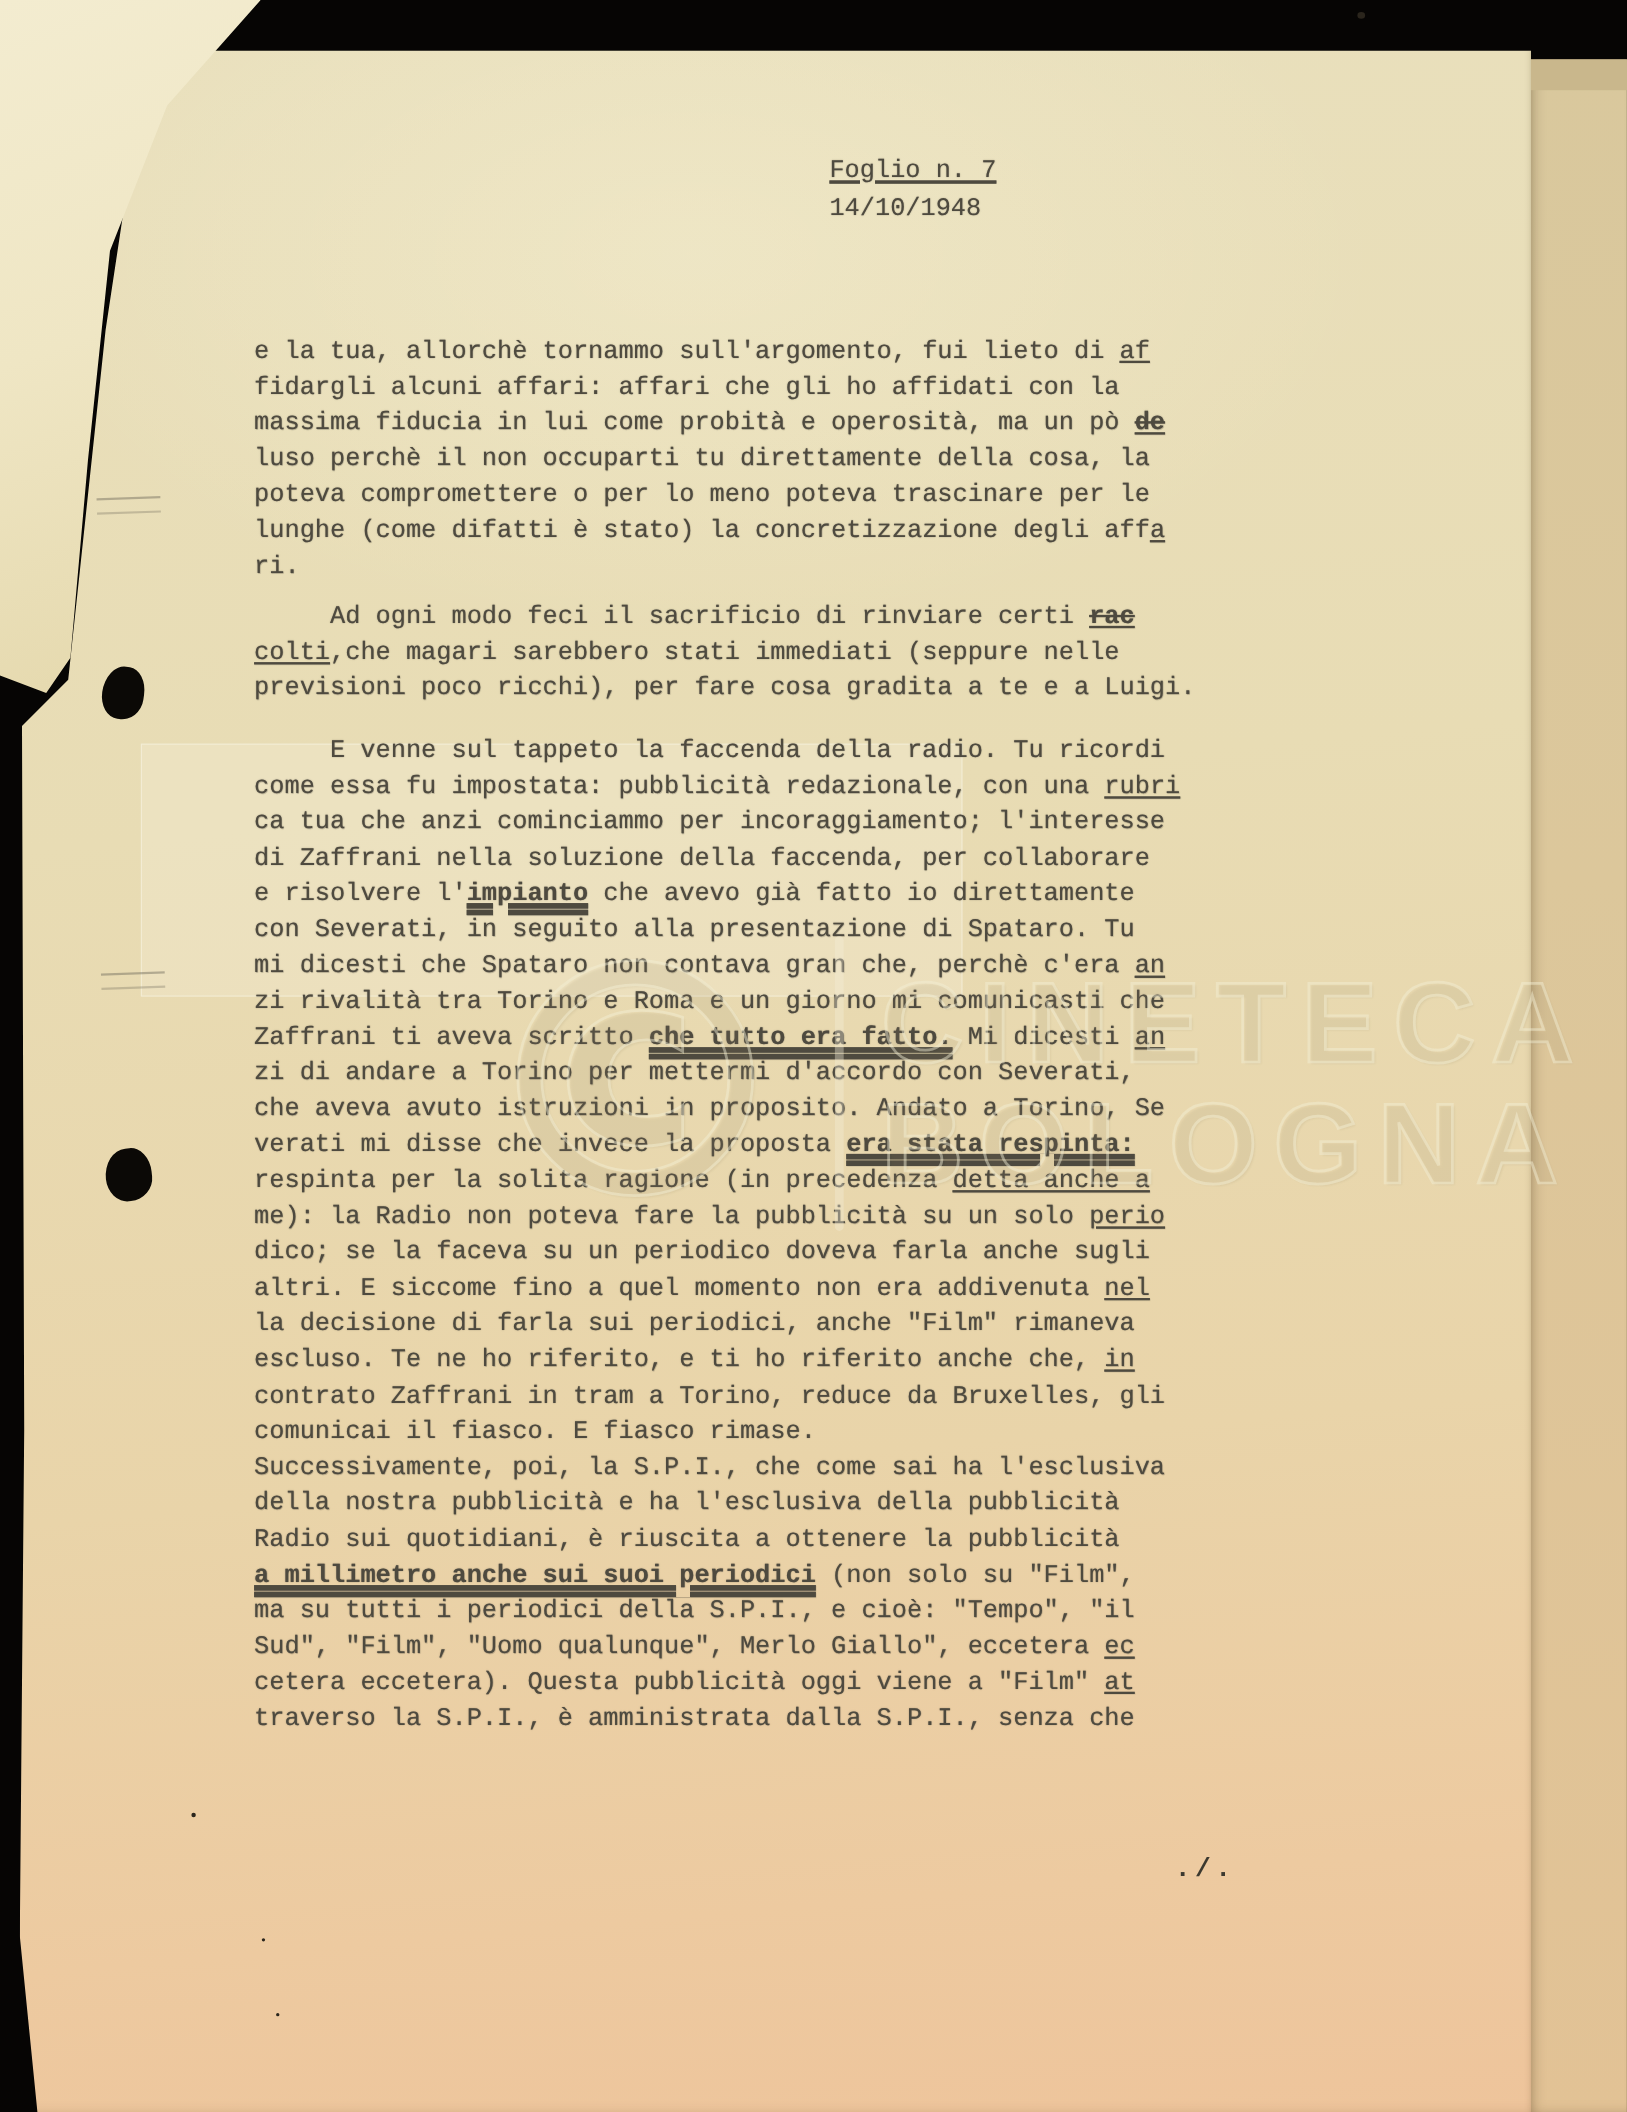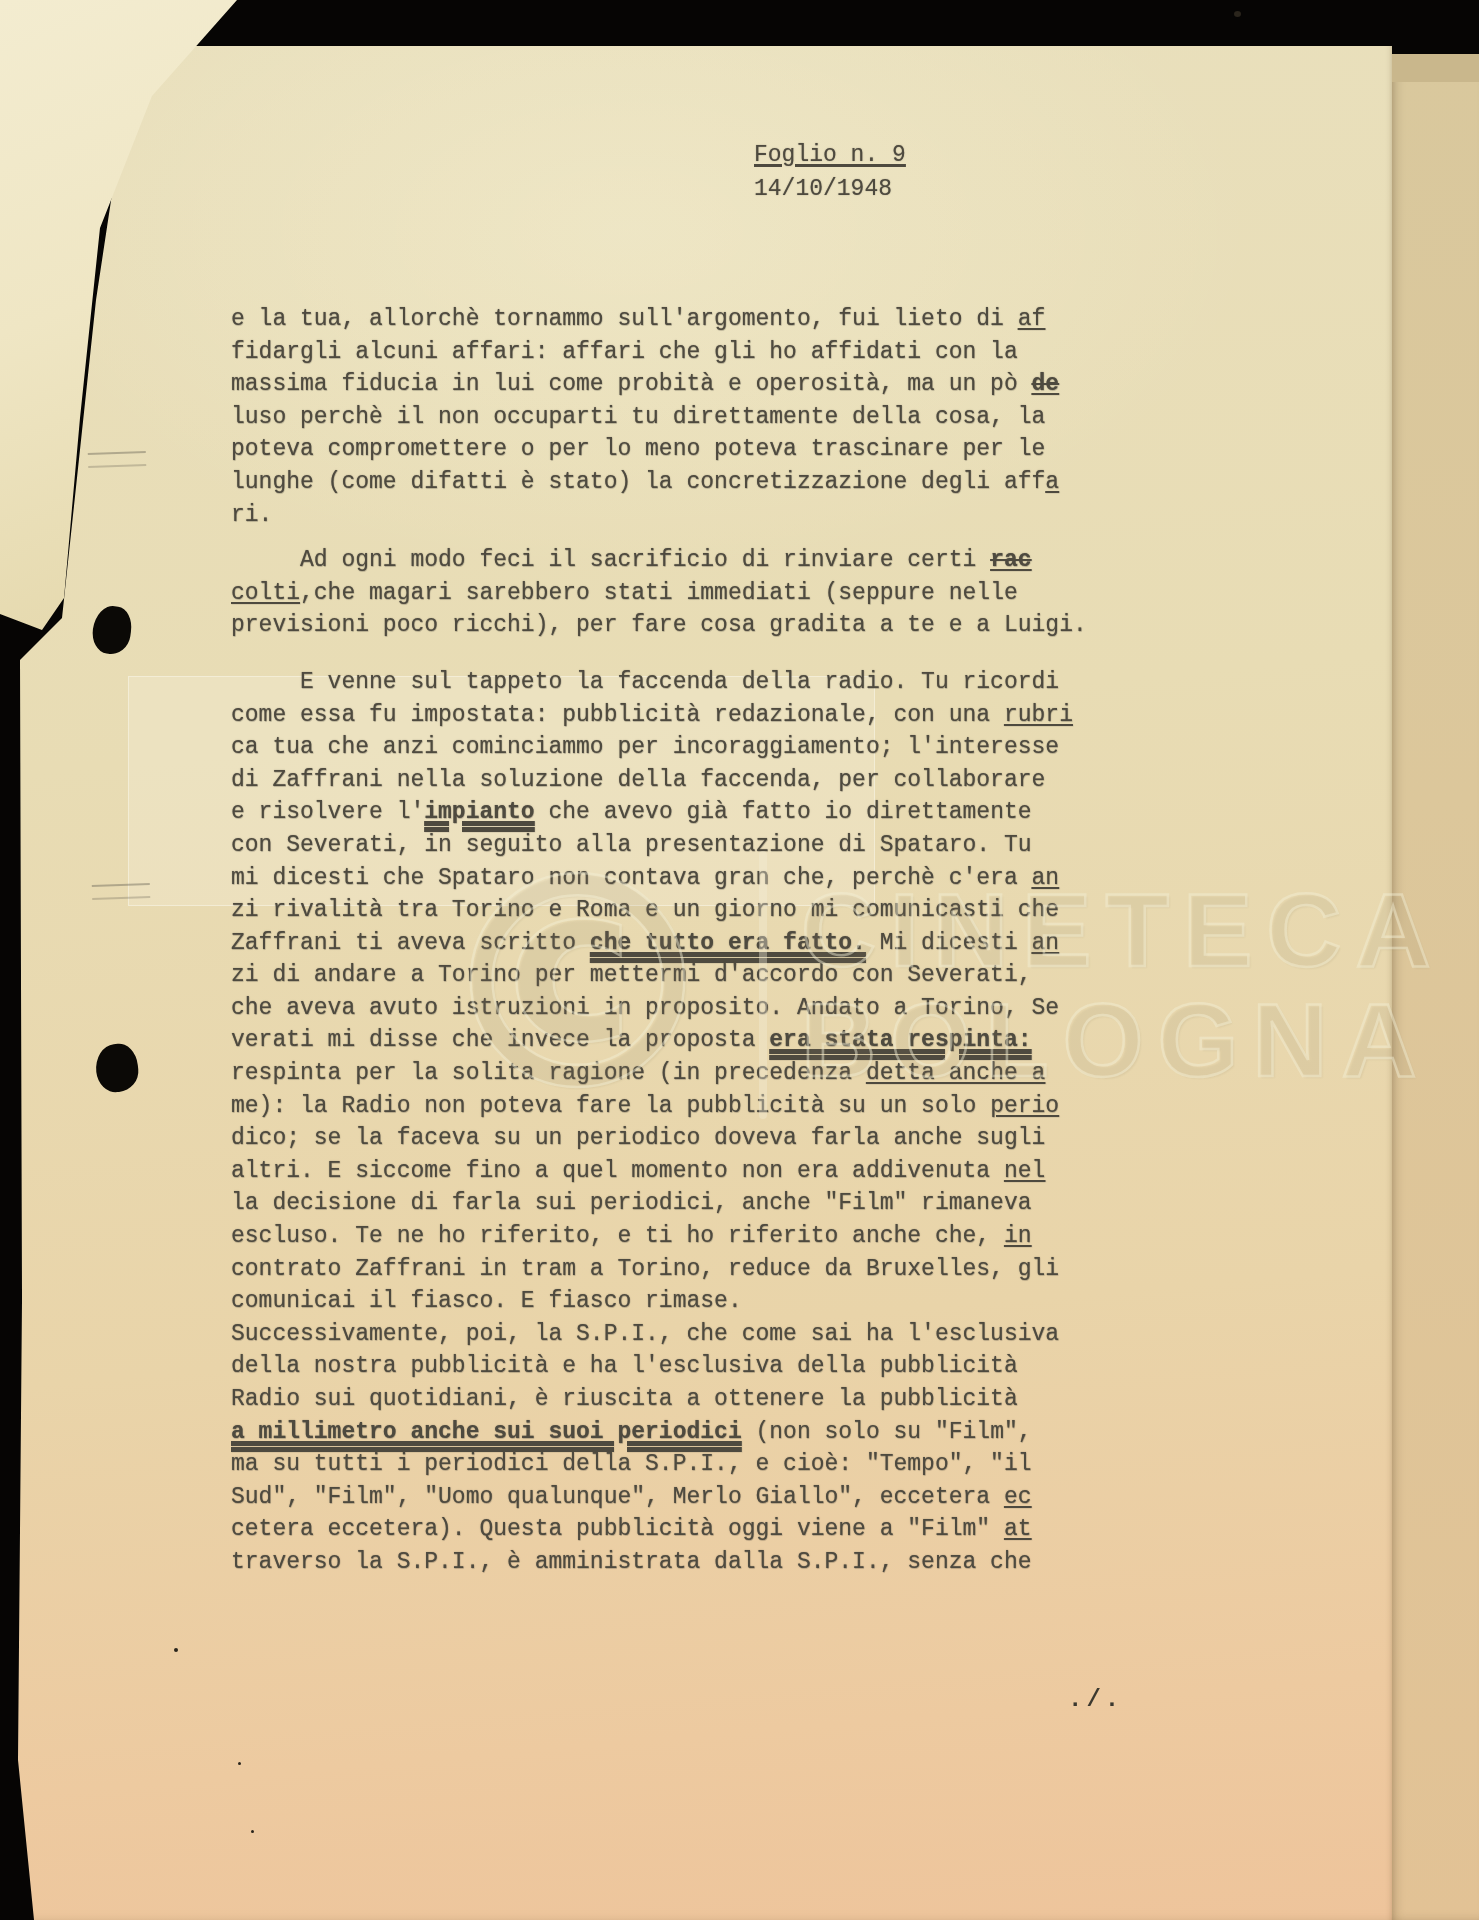--- a/index.html
+++ b/index.html
@@ -77,21 +77,21 @@
 <div id="stage">
 
   <div id="right-sheet"></div>
   <div id="right-sheet-tab"></div>
 
   <div id="page"></div>
 
   <div class="light-patch"></div>
 
   <div id="header">
-    <div><span class="u">Foglio n. 9</span></div>
+    <div><span class="u">Foglio n. 7</span></div>
     <div>14/10/1948</div>
   </div>
 
   <div id="letter" style="color: rgb(78, 74, 63);"><div class="para"><div class="line"><span>e la tua, allorchè tornammo sull'argomento, fui lieto di </span><span class="u">af</span></div><div class="line"><span>fidargli alcuni affari: affari che gli ho affidati con la</span></div><div class="line"><span>massima fiducia in lui come probità e operosità, ma un pò </span><span class="s">de</span></div><div class="line"><span>luso perchè il non occuparti tu direttamente della cosa, la</span></div><div class="line"><span>poteva compromettere o per lo meno poteva trascinare per le</span></div><div class="line"><span>lunghe (come difatti è stato) la concretizzazione degli aff</span><span class="u">a</span></div><div class="line"><span>ri.</span></div></div><div class="para indent"><div class="line"><span>Ad ogni modo feci il sacrificio di rinviare certi </span><span class="s">rac</span></div><div class="line"><span class="u">colti</span><span>,che magari sarebbero stati immediati (seppure nelle</span></div><div class="line"><span>previsioni poco ricchi), per fare cosa gradita a te e a Luigi.</span></div></div><div class="para indent"><div class="line"><span>E venne sul tappeto la faccenda della radio. Tu ricordi</span></div><div class="line"><span>come essa fu impostata: pubblicità redazionale, con una </span><span class="u">rubri</span></div><div class="line"><span>ca tua che anzi cominciammo per incoraggiamento; l'interesse</span></div><div class="line"><span>di Zaffrani nella soluzione della faccenda, per collaborare</span></div><div class="line"><span>e risolvere l'</span><span class="d">impianto</span><span> che avevo già fatto io direttamente</span></div><div class="line"><span>con Severati, in seguito alla presentazione di Spataro. Tu</span></div><div class="line"><span>mi dicesti che Spataro non contava gran che, perchè c'era </span><span class="u">an</span></div><div class="line"><span>zi rivalità tra Torino e Roma e un giorno mi comunicasti che</span></div><div class="line"><span>Zaffrani ti aveva scritto </span><span class="d">che tutto era fatto.</span><span> Mi dicesti </span><span class="u">an</span></div><div class="line"><span>zi di andare a Torino per mettermi d'accordo con Severati,</span></div><div class="line"><span>che aveva avuto istruzioni in proposito. Andato a Torino, Se</span></div><div class="line"><span>verati mi disse che invece la proposta </span><span class="d">era stata respinta:</span></div><div class="line"><span>respinta per la solita ragione (in precedenza </span><span class="u">detta anche a</span></div><div class="line"><span>me): la Radio non poteva fare la pubblicità su un solo </span><span class="u">perio</span></div><div class="line"><span>dico; se la faceva su un periodico doveva farla anche sugli</span></div><div class="line"><span>altri. E siccome fino a quel momento non era addivenuta </span><span class="u">nel</span></div><div class="line"><span>la decisione di farla sui periodici, anche "Film" rimaneva</span></div><div class="line"><span>escluso. Te ne ho riferito, e ti ho riferito anche che, </span><span class="u">in</span></div><div class="line"><span>contrato Zaffrani in tram a Torino, reduce da Bruxelles, gli</span></div><div class="line"><span>comunicai il fiasco. E fiasco rimase.</span></div></div><div class="para"><div class="line"><span>Successivamente, poi, la S.P.I., che come sai ha l'esclusiva</span></div><div class="line"><span>della nostra pubblicità e ha l'esclusiva della pubblicità</span></div><div class="line"><span>Radio sui quotidiani, è riuscita a ottenere la pubblicità</span></div><div class="line"><span class="d">a millimetro anche sui suoi periodici</span><span> (non solo su "Film",</span></div><div class="line"><span>ma su tutti i periodici della S.P.I., e cioè: "Tempo", "il</span></div><div class="line"><span>Sud", "Film", "Uomo qualunque", Merlo Giallo", eccetera </span><span class="u">ec</span></div><div class="line"><span>cetera eccetera). Questa pubblicità oggi viene a "Film" </span><span class="u">at</span></div><div class="line"><span>traverso la S.P.I., è amministrata dalla S.P.I., senza che</span></div></div></div>
 
   <div id="watermark">
     <div id="wm-symbol" class="wm-outline">©</div>
     <div id="wm-bar"></div>
     <div class="wm-words">
       <div class="wm-outline">CINETECA</div>

